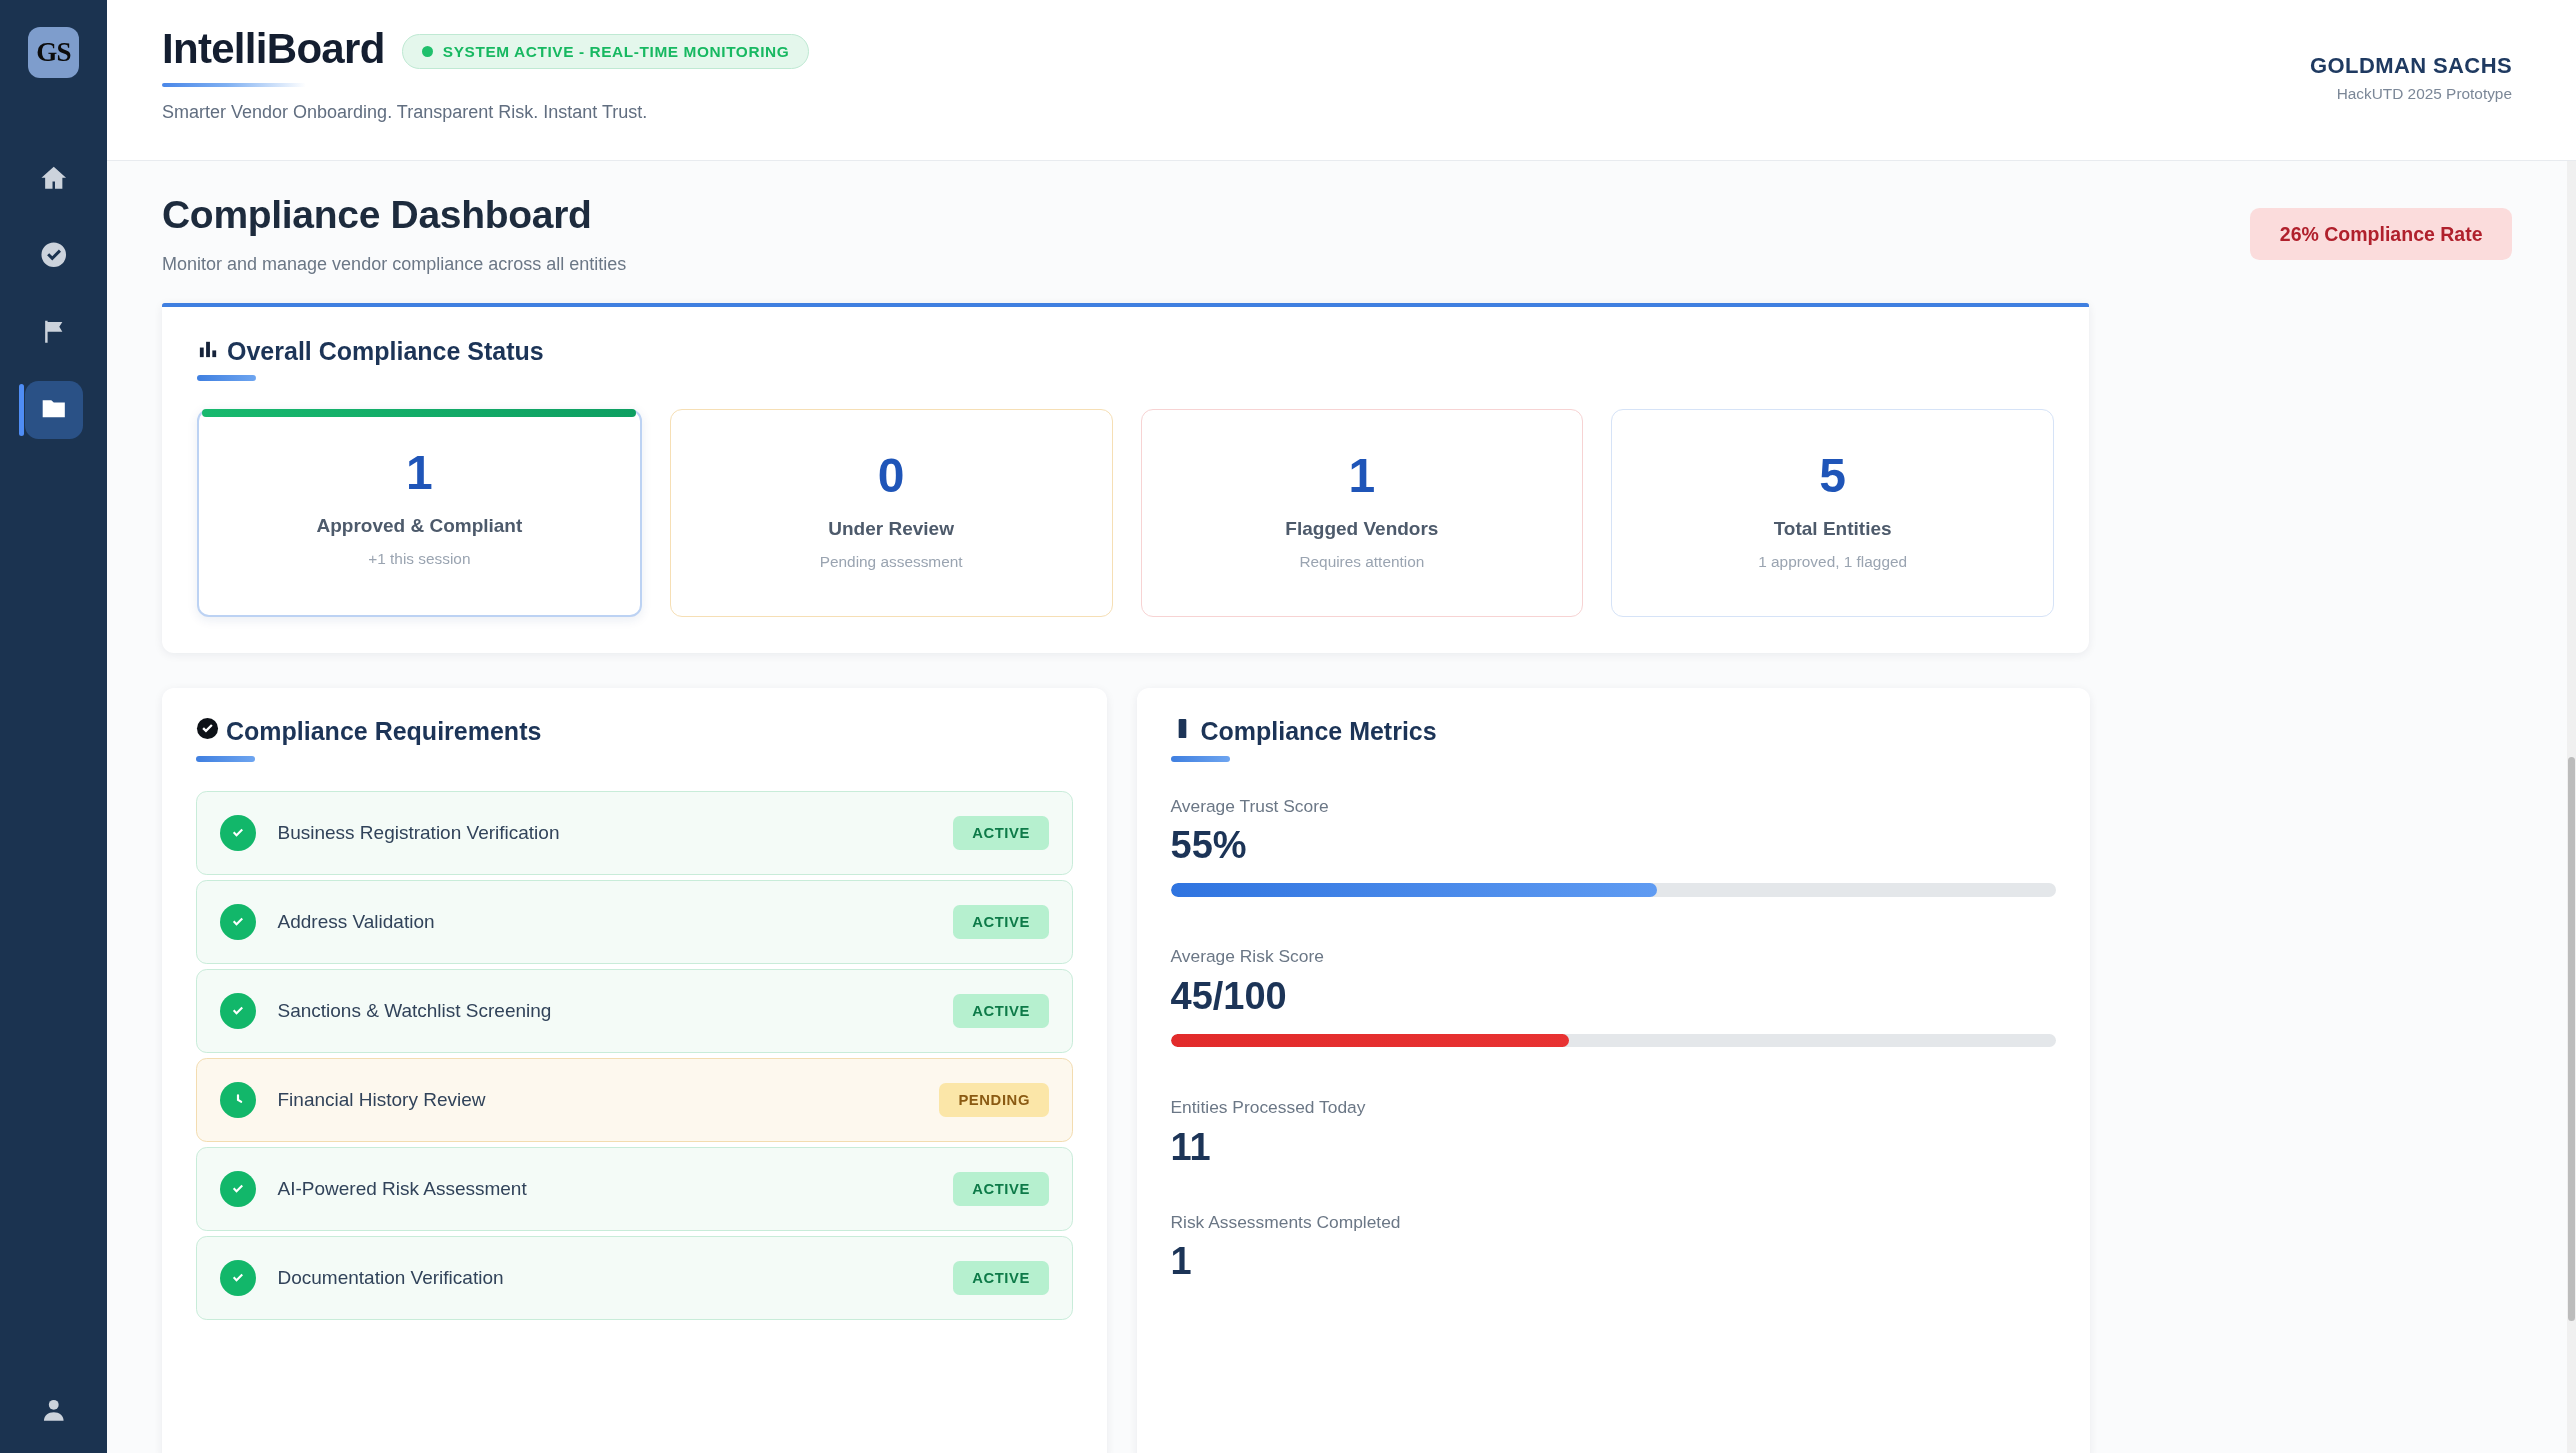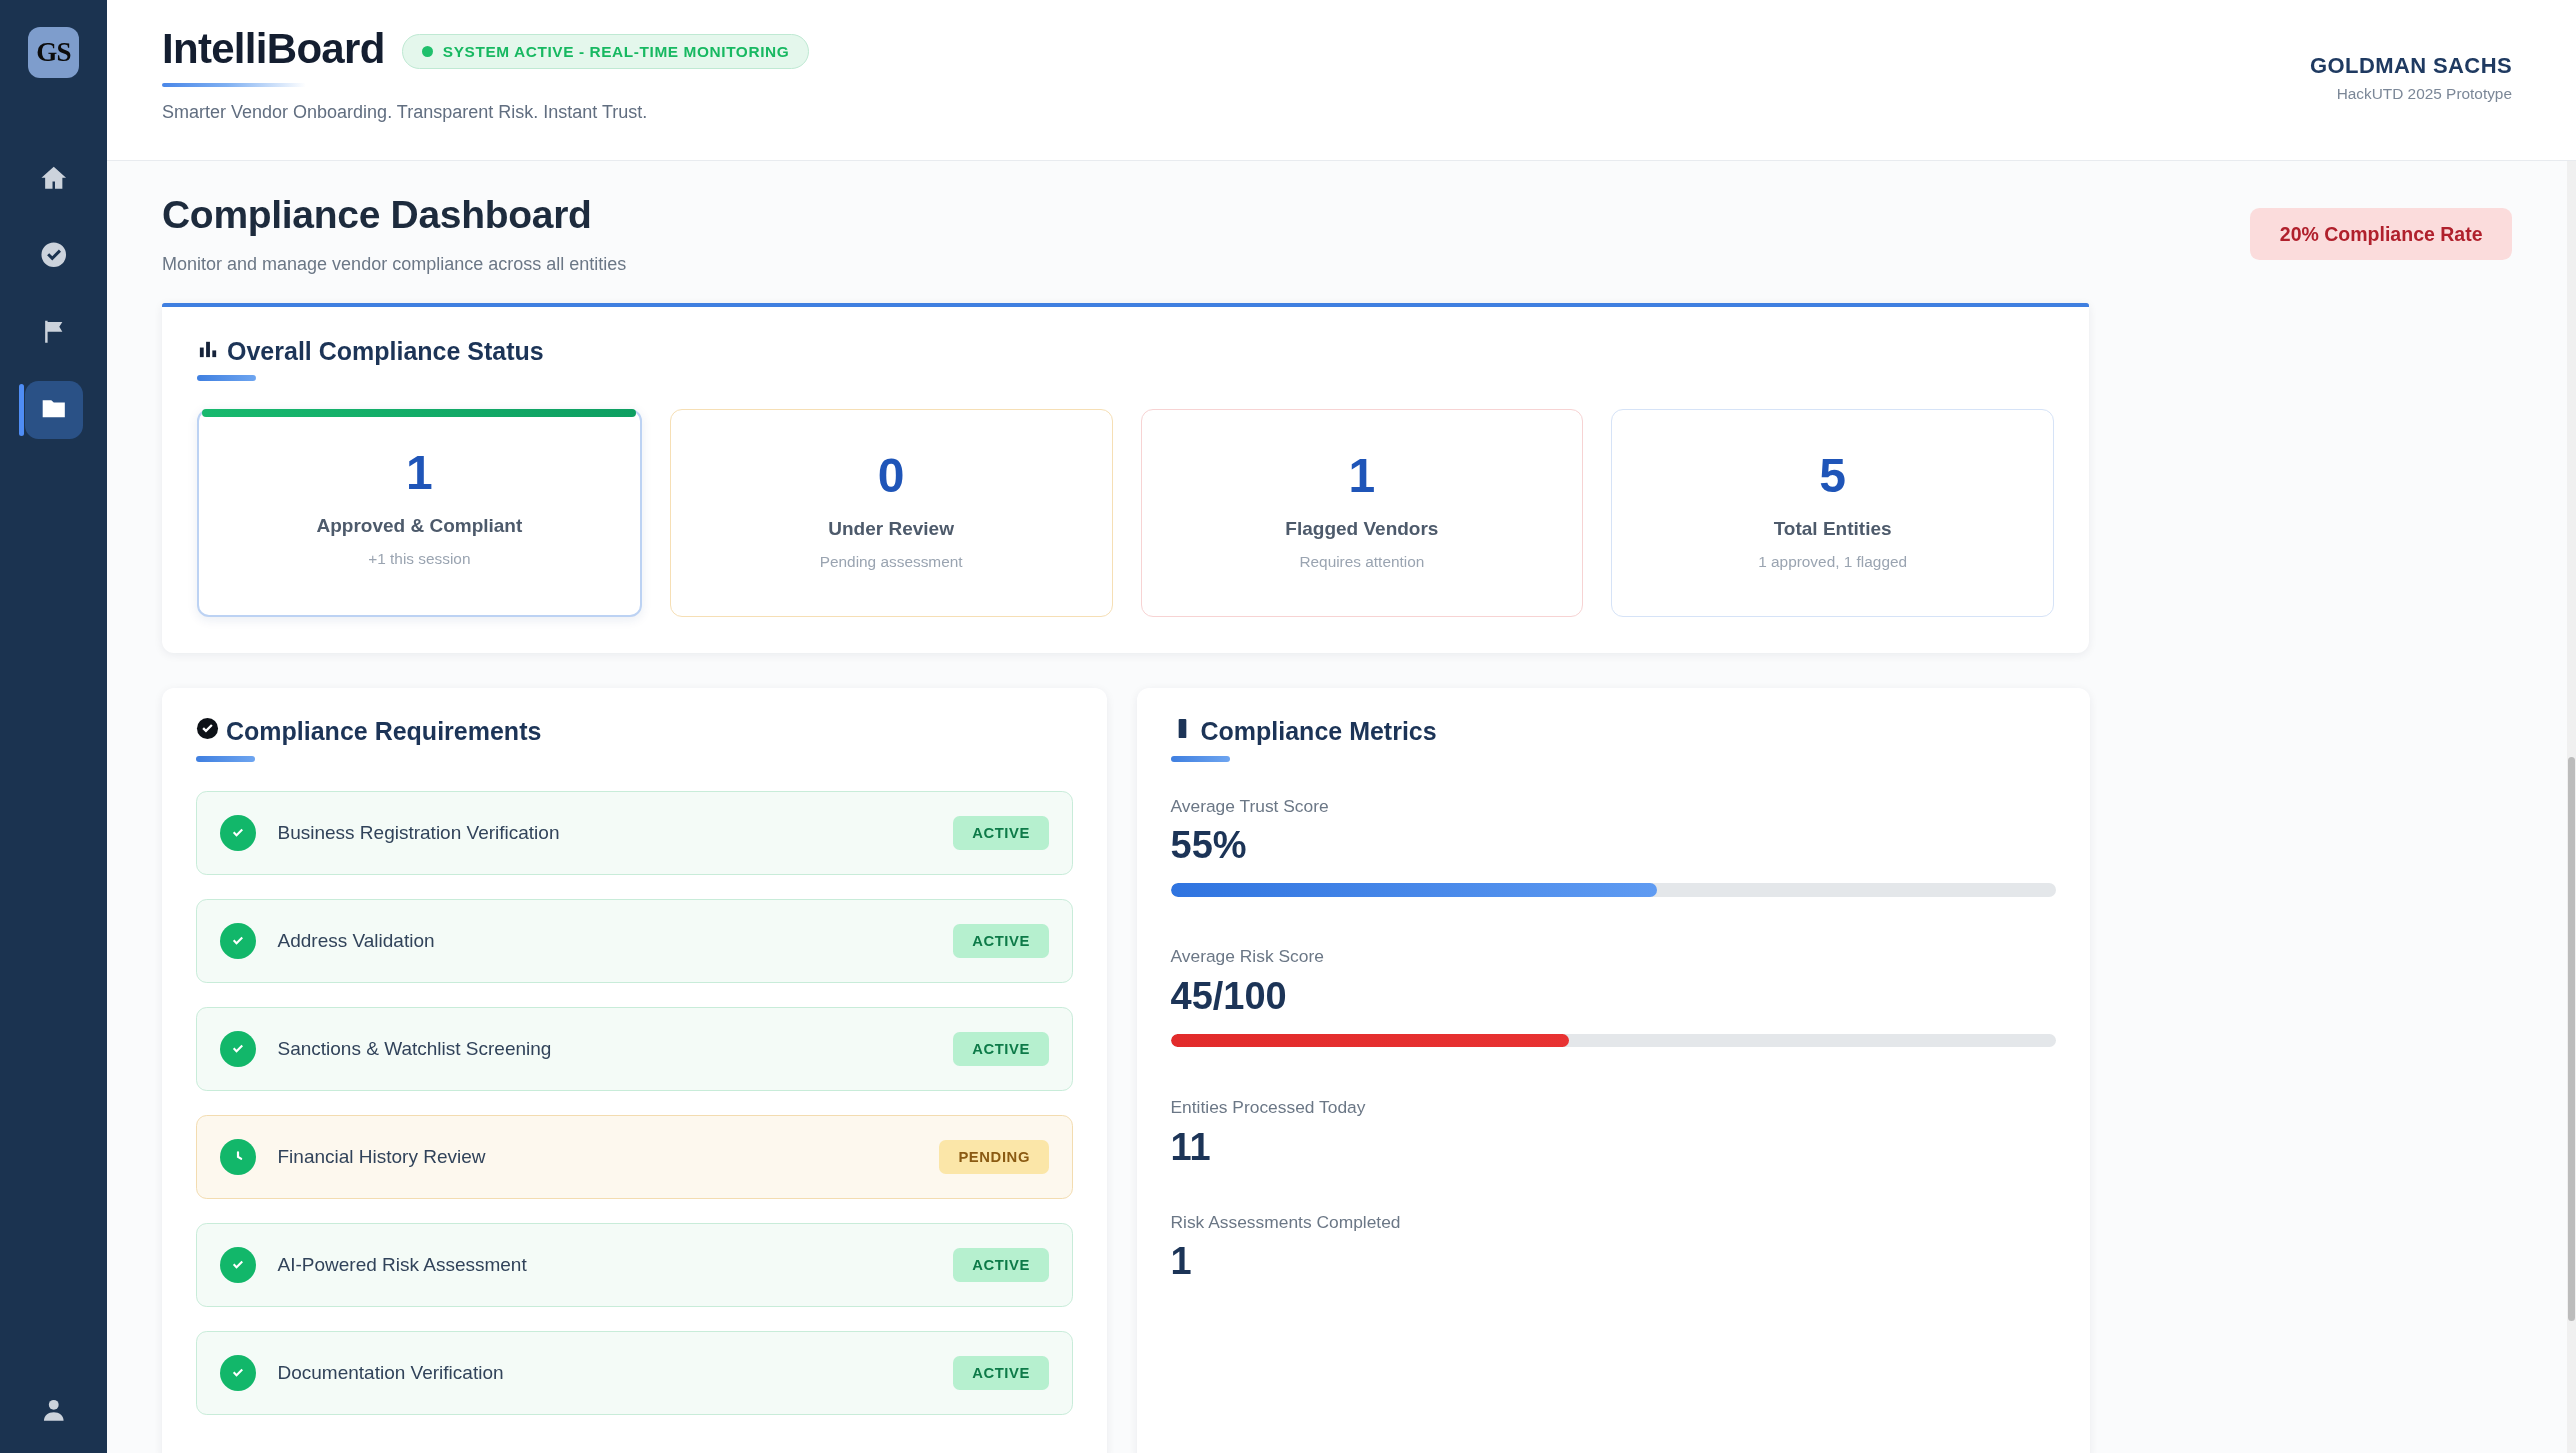--- a/index.html
+++ b/index.html
@@ -147,21 +147,21 @@
   .stat-value { font-size: 48px; font-weight: bold; color: #1f55b8; line-height: 1; }
   .stat-label { margin-top: 17.4px; font-size: 19px; font-weight: bold; color: #4d5a6b; }
   .stat-hint  { margin-top: 13px; font-size: 15.4px; color: #9aa4b1; }
 
   
   .row2 { display: flex; gap: 29.5px; margin-top: 35px; align-items: flex-start; }
   .panel-req { width: 945px; flex: 0 0 945px; padding: 29.5px 34px 27px 34px; min-height: 778px; }
   .panel-metrics { width: 953px; flex: 0 0 953px; padding: 29.5px 34px 27px 34px; min-height: 778px; }
 
   
-  .req-list { margin-top: 29.5px; display: flex; flex-direction: column; gap: 24px; }
+  .req-list { margin-top: 29.5px; display: flex; flex-direction: column; gap: 5px; }
   .req-item {
     display: flex; align-items: center; gap: 21.5px;
     border-radius: 10.7px; padding: 23px 23px;
     background: #f4fbf7; border: 0.7px solid #c8ecd9;
   }
   .req-item.pending { background: #fdf8ee; border-color: #f3dcb0; }
   .req-badge-icon {
     width: 36px; height: 36px; border-radius: 50%;
     background: #12b76a; flex: 0 0 36px;
     display: flex; align-items: center; justify-content: center;
@@ -272,21 +272,21 @@
       </div>
     </header>
 
     <main class="content">
 
       <div class="page-head">
         <div>
           <h1 class="page-title">Compliance Dashboard</h1>
           <div class="page-sub">Monitor and manage vendor compliance across all entities</div>
         </div>
-        <div class="rate-badge">20% Compliance Rate</div>
+        <div class="rate-badge">26% Compliance Rate</div>
       </div>
 
       <section class="panel panel-status">
         <div class="panel-head">
           <span class="panel-head-icon">
             <svg viewBox="0 0 24 24">
                 <rect x="3" y="11" width="4" height="10" fill="#16233a"></rect>
                 <rect x="9.5" y="5" width="4" height="16" fill="#16233a"></rect>
                 <rect x="16" y="14" width="4" height="7" fill="#16233a"></rect>
               </svg>

